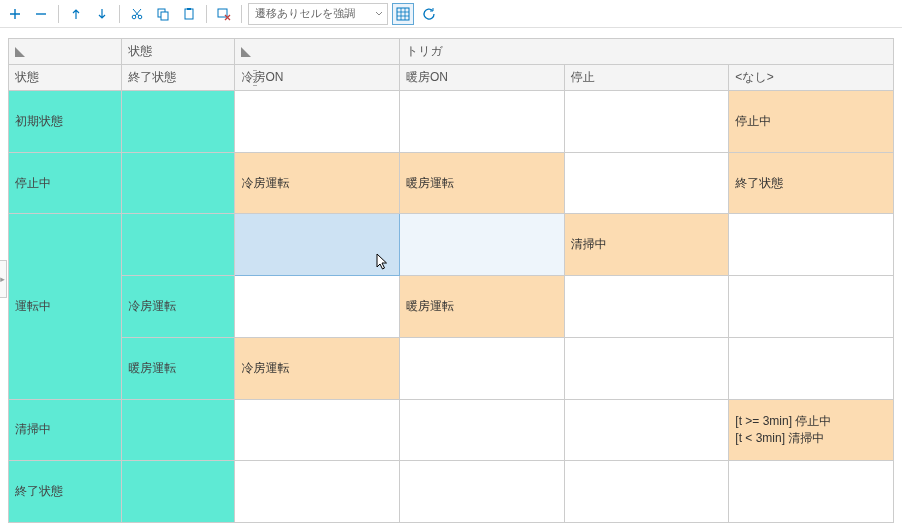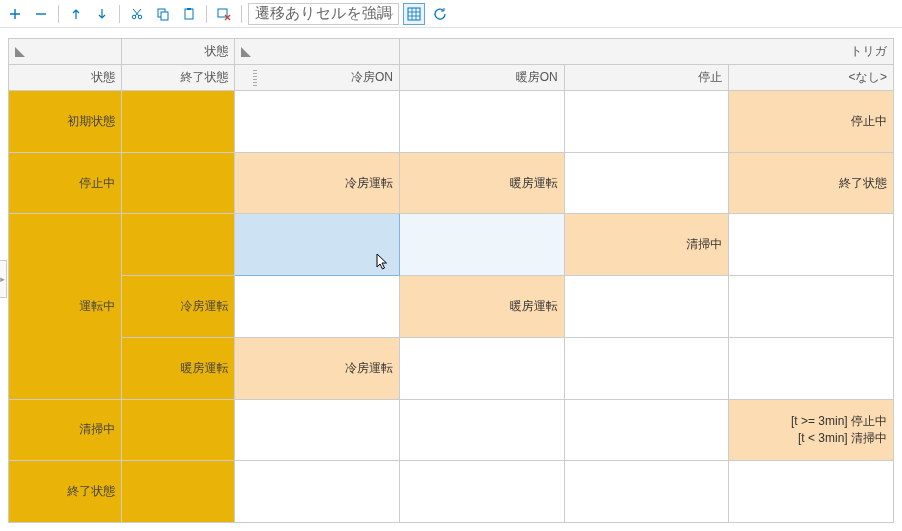--- a/index.html
+++ b/index.html
@@ -31,21 +31,21 @@
   .sep {
     width: 1px; height: 18px; background: #ccc; margin: 0 2px;
   }
   .combo {
     height: 22px;
     min-width: 140px;
     border: 1px solid #ccc;
     display: flex;
     align-items: center;
     padding: 0 6px;
-    font-size: 15px;
+    font-size: 11px;
     color: #666;
     position: relative;
   }
   .combo .chev {
     position: absolute; right: 4px; top: 50%; transform: translateY(-50%);
     color: #888;
   }
   .tb-active {
     border: 1px solid #5fa7d6;
     background: #eaf3fb;
@@ -57,42 +57,42 @@
     left: 8px; right: 8px; top: 38px; bottom: 8px;
     display: flex;
   }
   table.state {
     border-collapse: collapse;
     width: 100%;
     height: 100%;
   }
   .state th, .state td {
     border: 1px solid #ccc;
-    text-align: right;
+    text-align: left;
     vertical-align: middle;
     font-weight: normal;
     padding: 4px 6px;
   }
   .state th {
     background: #f4f4f4;
     color: #555;
   }
   .corner {
     background: #f4f4f4;
     width: 18px;
   }
   .corner svg { display: block; }
   .hdr-group { height: 24px; }
   .hdr-sub { height: 26px; }
   .col-state { width: 110px; }
   .col-sub   { width: 110px; }
   .col-trig  { width: 160px; }
   
   .data-row td { height: 56px; }
-  .t-row td.row-label { background: #eab308; color: #444; }
+  .t-row td.row-label { background: #5eead4; color: #444; }
   
   .cell-orange { background: #fcdcb2; }
   .cell-sel    { background: #cde2f3; border: 1px solid #7fb5de !important; }
   .cell-lite   { background: #eef5fb; }
   
   .cursor {
     position: absolute;
     left: 376px; top: 253px;
     pointer-events: none;
   }

